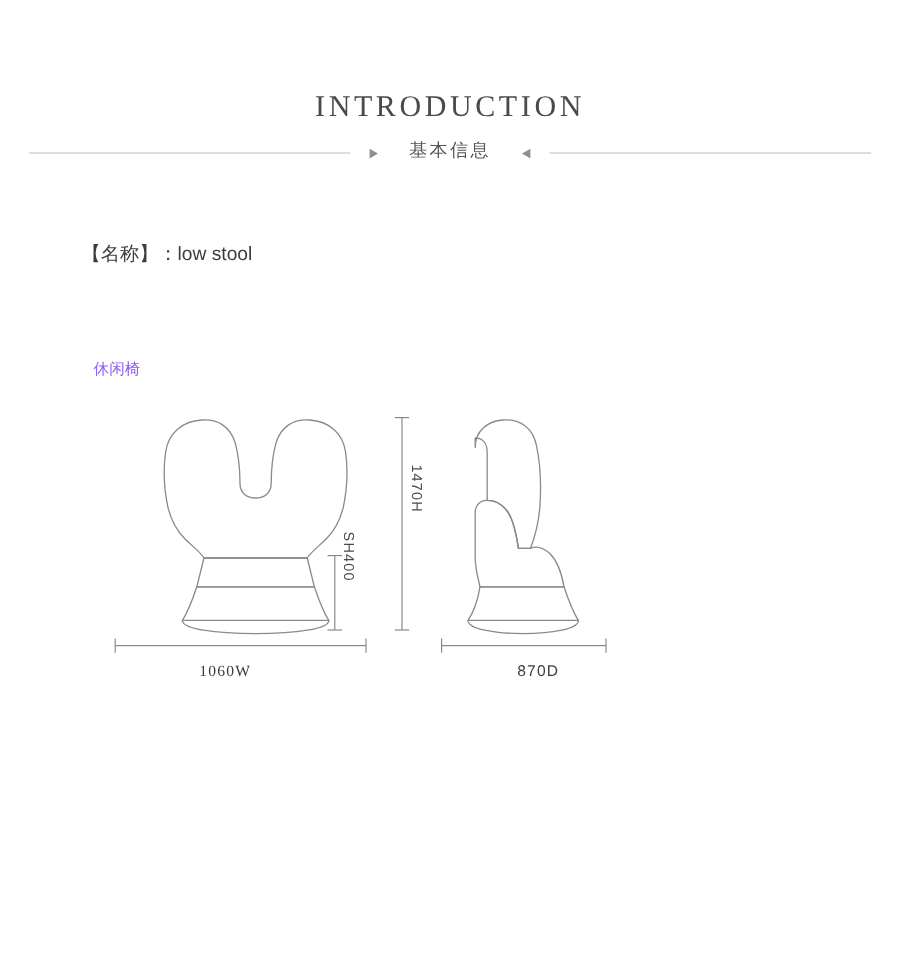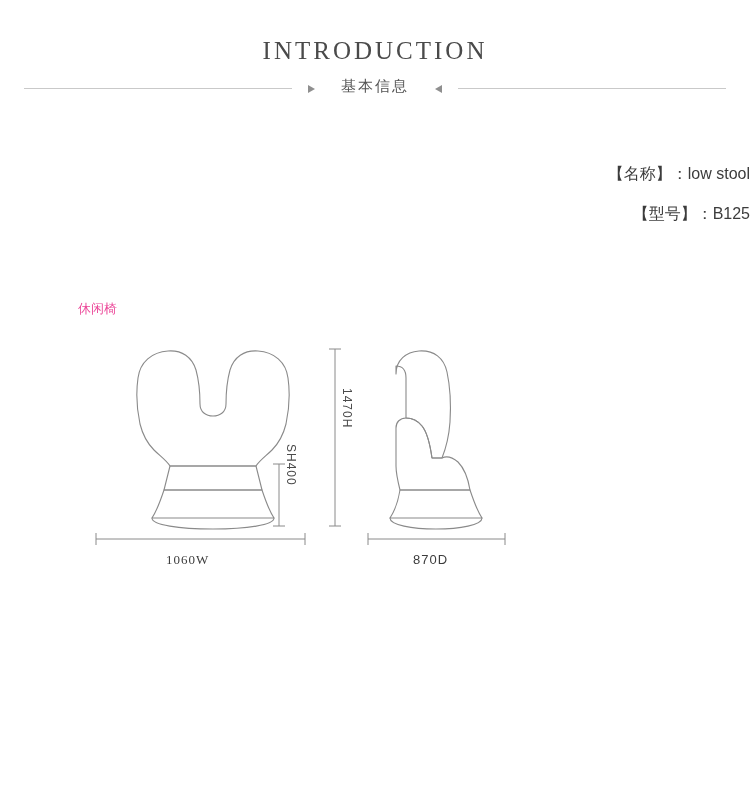--- a/index.html
+++ b/index.html
@@ -11,21 +11,21 @@
     width: 750px;
     height: 800px;
     font-family: "Liberation Sans", sans-serif;
     color: #333333;
     position: relative;
     overflow: hidden;
   }
 
   
   .header {
-    padding-top: 37px;
+    padding-top: 76px;
     text-align: center;
   }
   .header-title {
     font-family: "Liberation Serif", serif;
     font-size: 25px;
     letter-spacing: 3px;
     color: #4a4a4a;
     font-weight: normal;
     margin: 0;
   }
@@ -60,32 +60,32 @@
     transform: translateY(-2px);
   }
 
   
   .specs {
     margin: 56px 0 0 68px;
     font-size: 16px;
     line-height: 40px;
     color: #3c3c3c;
   }
-  .spec-row { white-space: normal; text-align: right; }
+  .spec-row { white-space: normal; }
   .spec-label { }
   .spec-value { }
   .spec-indent {
     padding-left: 84px;
   }
 
   
   .drawing-caption {
     margin: 66px 0 0 78px;
     font-size: 13px;
-    color: #ec4899;
+    color: #8b5cf6;
   }
   .drawing-area {
     position: relative;
     margin-top: 8px;
     height: 230px;
   }
   .drawing-svg {
     display: block;
   }
   .dim-label {
@@ -115,23 +115,20 @@
     <div class="arrow-right"></div>
     <div class="header-sub">基本信息</div>
     <div class="arrow-left"></div>
     <div class="rule rule-right"></div>
   </div>
 </div>
 
 <div class="specs">
   <div class="spec-row">
     <span class="spec-label">【名称】：</span><span class="spec-value">low stool</span>
-  </div>
-  <div class="spec-row">
-    <span class="spec-label">【型号】：</span><span class="spec-value">B125</span>
   </div>
 </div>
 
 <div class="drawing-caption">休闲椅</div>
 
 <div class="drawing-area">
 
   <svg class="drawing-svg" width="750" height="230" viewBox="0 0 750 230">
     <g fill="none" stroke="#8a8a8a" stroke-width="1.1" stroke-linejoin="round" stroke-linecap="round">
 
@@ -212,14 +209,14 @@
       <line x1="329" y1="200" x2="341" y2="200"></line>
     </g>
   </svg>
 
   <div class="dim-label dim-vertical" style="left:284px; top:118px;">SH400</div>
 
   <div class="dim-label dim-vertical" style="left:340px; top:62px;">1470H</div>
 
   <div class="bottom-label" style="left:166px; top:226px;font-family:Liberation Serif, serif;">1060W</div>
 
-  <div class="bottom-label" style="left:413px; top:226px;">870D</div>
+  <div class="bottom-label" style="left:431px; top:226px;">870D</div>
 </div>
 
 </body></html>

